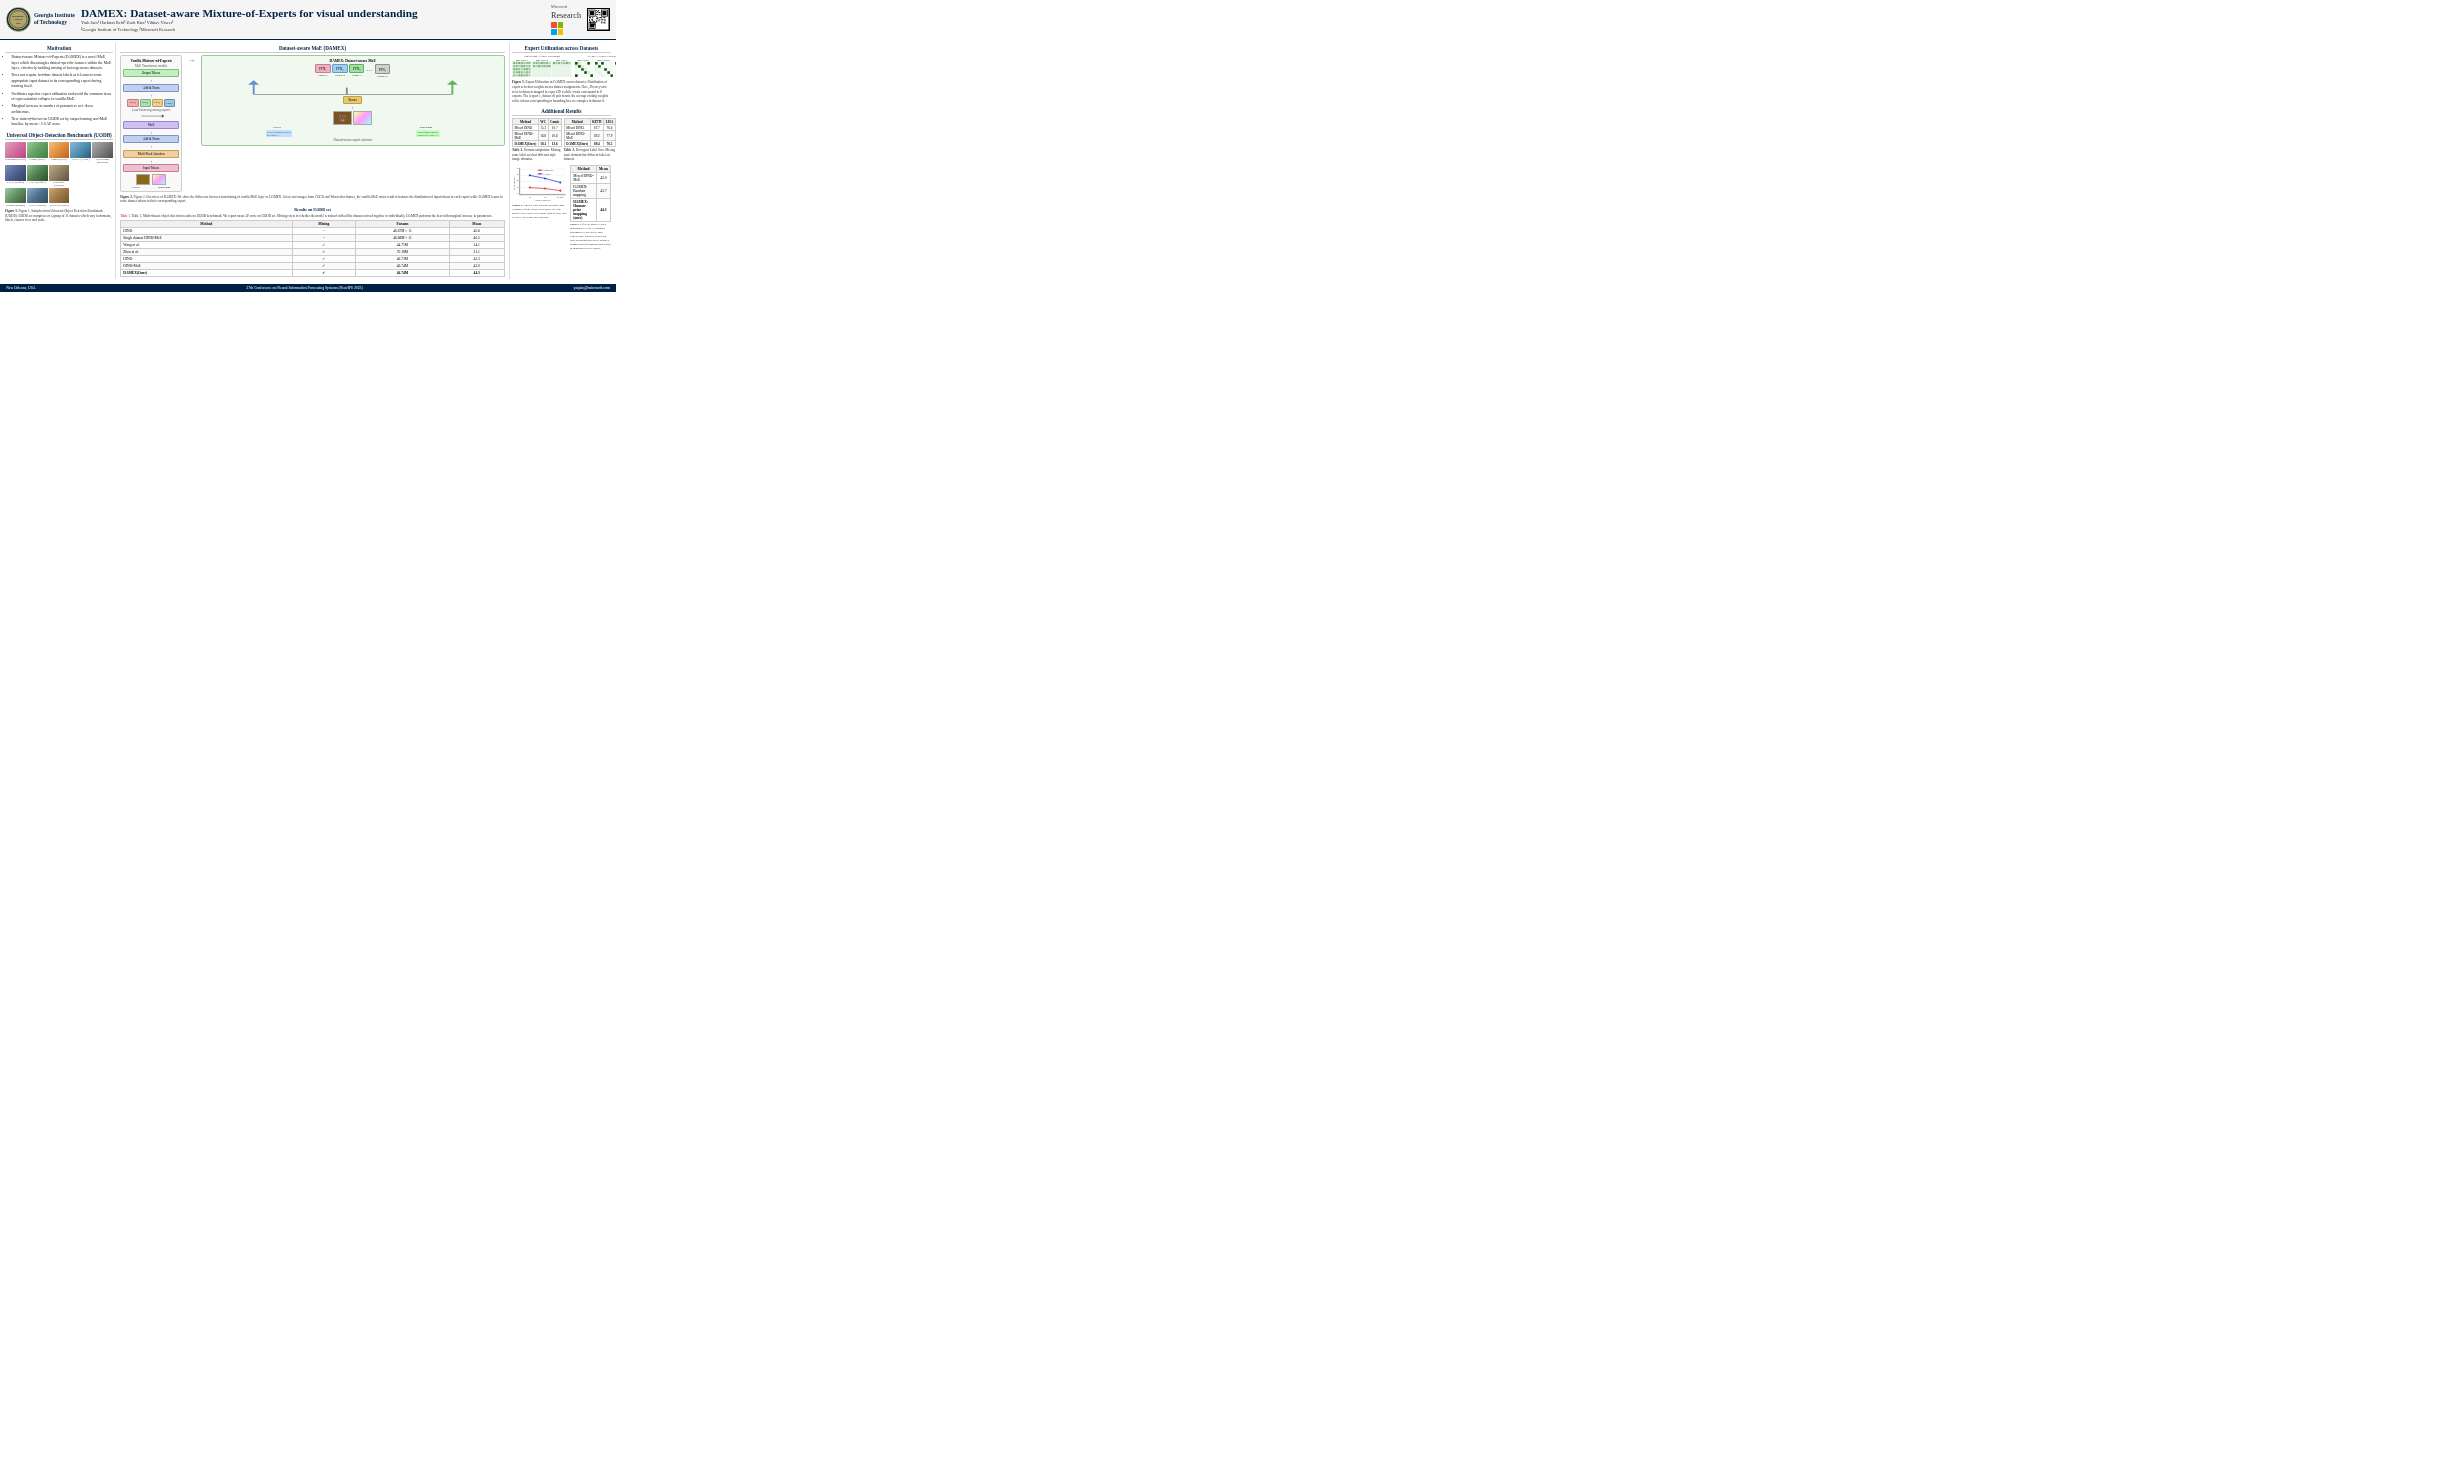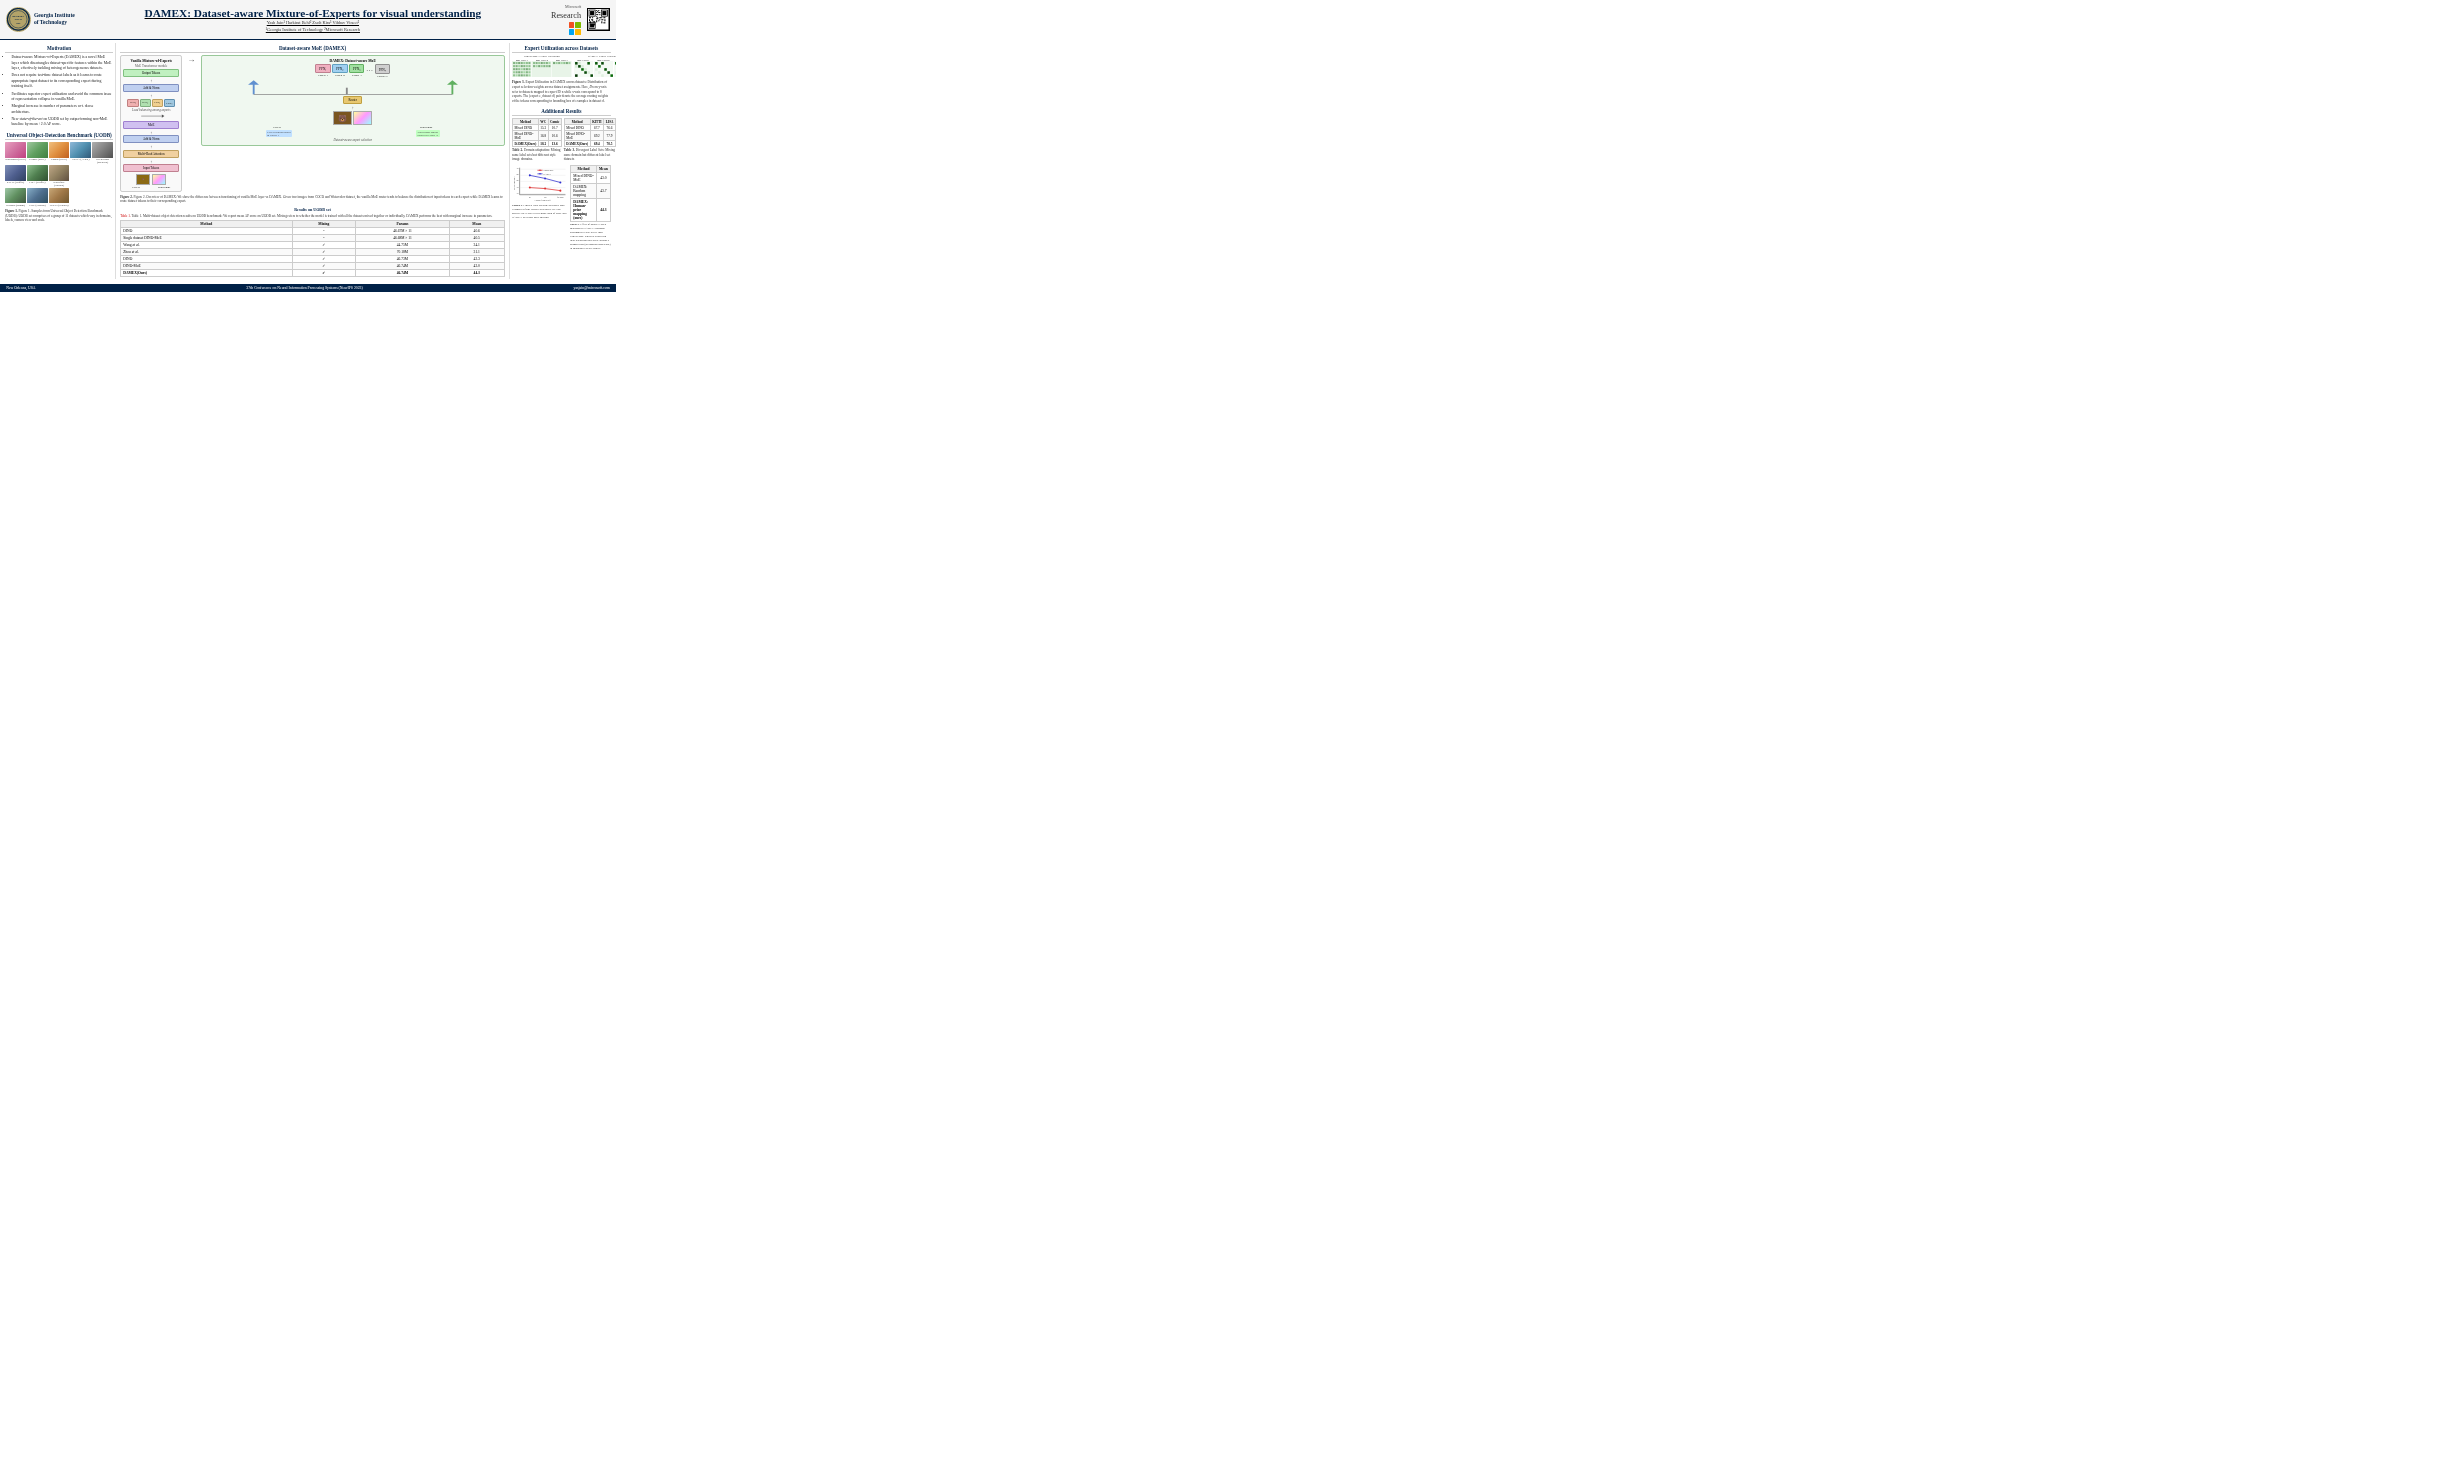--- a/index.html
+++ b/index.html
@@ -40,37 +40,35 @@
       border: 1px solid #b3a369;
     }
     .gt-name {
       font-size: 5.6px;
       font-weight: bold;
       color: #002147;
       line-height: 1.3;
     }
     .header-title {
       flex: 1;
-      text-align: center;
-      text-decoration: underline;
     }
     .header-title h1 {
       font-size: 11.3px;
       font-weight: bold;
       color: #002147;
     }
     .header-authors {
       font-size: 4.4px;
       color: #333;
       margin-top: 1.5px;
     }
     .ms-research {
       display: flex;
       flex-direction: column;
-      align-items: flex-end;
+      align-items: flex-start;
       gap: 2.1px;
     }
     .ms-logo-text {
       font-size: 4.1px;
       color: #555;
     }
     .ms-logo-name {
       font-size: 8.2px;
       font-weight: 300;
       color: #333;

